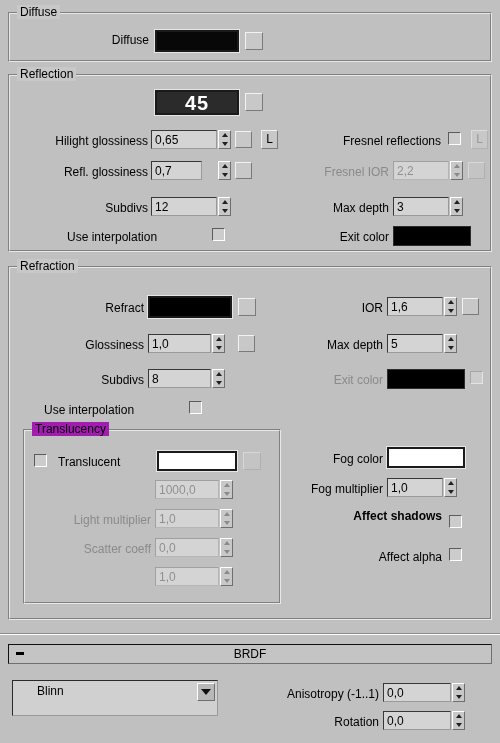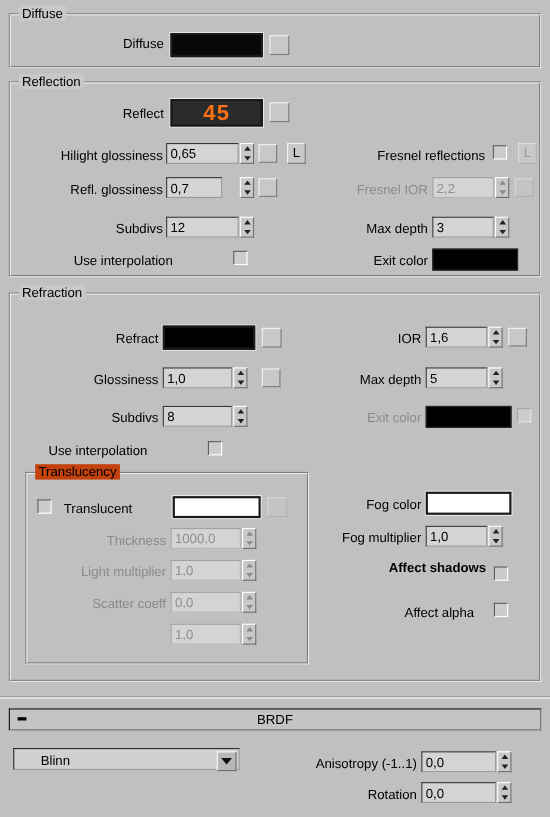--- a/index.html
+++ b/index.html
@@ -104,21 +104,21 @@
     background: #000;
   }
   .swatch.framed {
     border: 2px solid #1a1a1a;
     box-shadow: 0 0 0 1px #e6e6e6;
   }
   .swatch .val {
     display: block;
     width: 100%;
     text-align: center;
-    color: #f97316;
+    color: #ffffff;
     font-size: 20px;
     font-weight: bold;
     line-height: 22px;
     letter-spacing: 1px;
   }
 
   
   .mapbtn {
     position: absolute;
     box-sizing: border-box;
@@ -235,21 +235,20 @@
 
   <div class="swatch framed" style="left:146px; top:17px; width:84px; height:22px; background:#080808;"></div>
 
   <div class="mapbtn" style="left:236px; top:19px; width:18px; height:18px;"></div>
 </div>
 
 <div class="group" style="left:8px; top:74px; width:484px; height:178px;">
   <div class="group-inner"></div>
   <div class="group-title">Reflection</div>
 
-  <div class="lbl" style="left:20px; top:21px; width:120px;">Reflect</div>
   <div class="swatch framed" style="left:146px; top:15px; width:84px; height:25px; background:#2b2b2b;">
     <span class="val">45</span>
   </div>
   <div class="mapbtn" style="left:236px; top:18px; width:18px; height:18px;"></div>
 
   <div class="lbl" style="left:0px; top:59px; width:139px;">Hilight glossiness</div>
   <div class="field" style="left:142px; top:55px; width:66px; height:19px;">0,65</div>
   <div class="spin" style="left:209px; top:55px; height:19px;">
     <span class="arr up"></span>
     <span class="arr dn"></span>
@@ -338,28 +337,27 @@
 
   <div class="lbl dim" style="left:285px; top:106px; width:89px;">Exit color</div>
   <div class="swatch" style="left:378px; top:102px; width:78px; height:20px; background:#000000;"></div>
   <div class="chk" style="left:461px; top:104px; border-color:#e4e4e4; border-top-color:#a6a6a6; border-left-color:#a6a6a6;"></div>
 
   <div class="lbl left" style="left:35px; top:136px; width:140px;">Use interpolation</div>
   <div class="chk" style="left:180px; top:134px;"></div>
 
   <div class="group" style="left:14px; top:162px; width:258px; height:175px;">
     <div class="group-inner"></div>
-    <div class="group-title" style="background:#c2410c;">Translucency</div>
+    <div class="group-title" style="background:#a21caf;">Translucency</div>
 
     <div class="chk" style="left:10px; top:24px;"></div>
     <div class="lbl left" style="left:34px; top:25px; width:110px;">Translucent</div>
     <div class="swatch framed" style="left:133px; top:21px; width:80px; height:20px; background:#ffffff; border-color:#1a1a1a;"></div>
     <div class="mapbtn dim" style="left:219px; top:22px; width:18px; height:18px;"></div>
 
-    <div class="lbl dim" style="left:0px; top:54px; width:127px;">Thickness</div>
     <div class="field dim" style="left:131px; top:50px; width:64px; height:19px; border-color:#b6b6b6; border-top-color:#a0a0a0; border-left-color:#a0a0a0;">1000,0</div>
     <div class="spin dim" style="left:196px; top:50px; height:19px;">
       <span class="arr up"></span>
       <span class="arr dn"></span>
     </div>
 
     <div class="lbl dim" style="left:0px; top:83px; width:127px;">Light multiplier</div>
     <div class="field dim" style="left:131px; top:79px; width:64px; height:19px; border-color:#b6b6b6; border-top-color:#a0a0a0; border-left-color:#a0a0a0;">1,0</div>
     <div class="spin dim" style="left:196px; top:79px; height:19px;">
       <span class="arr up"></span>
@@ -386,32 +384,32 @@
   <div class="lbl" style="left:265px; top:215px; width:109px;">Fog multiplier</div>
   <div class="field" style="left:378px; top:211px; width:56px; height:19px;">1,0</div>
   <div class="spin" style="left:435px; top:211px; height:19px;">
     <span class="arr up"></span>
     <span class="arr dn"></span>
   </div>
 
   <div class="lbl" style="left:265px; top:242px; width:168px;font-weight:bold;">Affect shadows</div>
   <div class="chk" style="left:440px; top:248px;"></div>
 
-  <div class="lbl" style="left:254px; top:283px; width:168px;">Affect alpha</div>
+  <div class="lbl" style="left:265px; top:283px; width:168px;">Affect alpha</div>
   <div class="chk" style="left:440px; top:281px;"></div>
 </div>
 
 <div class="sep" style="top:633px;"></div>
 
 <div class="rollout-head" style="left:8px; top:644px; width:484px; height:20px;">
   <span class="minus"></span>
   <span>BRDF</span>
 </div>
 
-<div class="dropdown" style="left:12px; top:680px; width:206px; height:20px;padding-left:24px;">
+<div class="dropdown" style="left:12px; top:680px; width:206px; height:36px;padding-left:24px;">
   <span>Blinn</span>
   <span class="arrow-box">
       <i></i>
     </span>
 </div>
 
 <div class="lbl" style="left:240px; top:687px; width:139px;">Anisotropy (-1..1)</div>
 <div class="field" style="left:383px; top:683px; width:68px; height:19px;">0,0</div>
 <div class="spin" style="left:452px; top:683px; height:19px;">
   <span class="arr up"></span>

